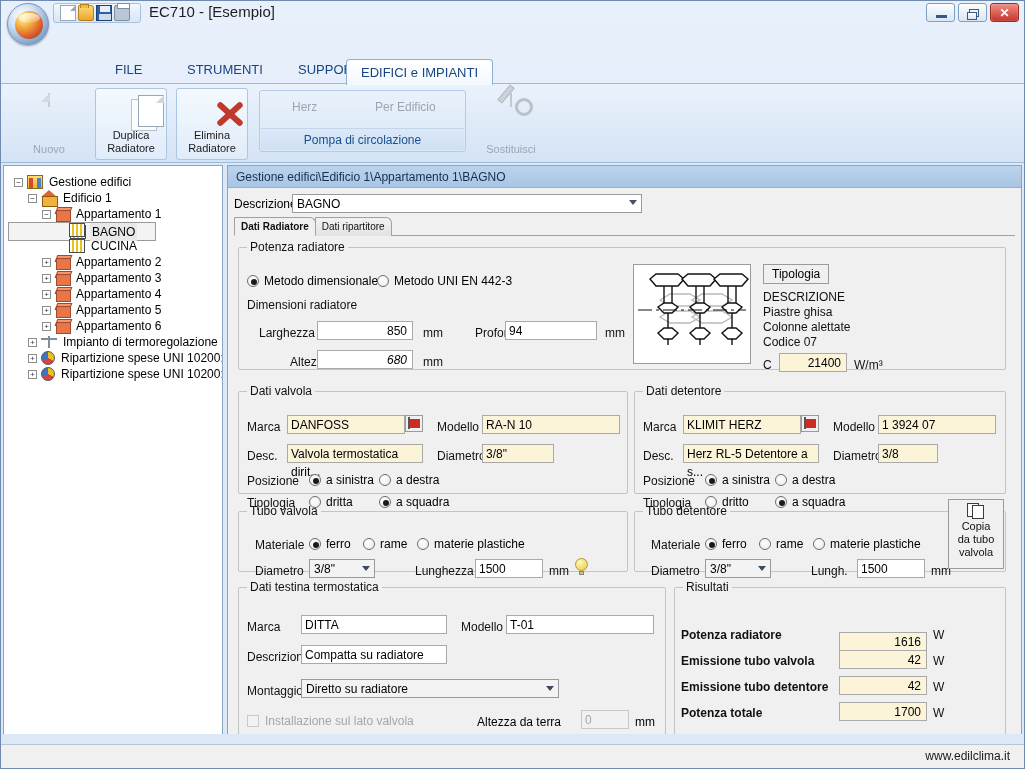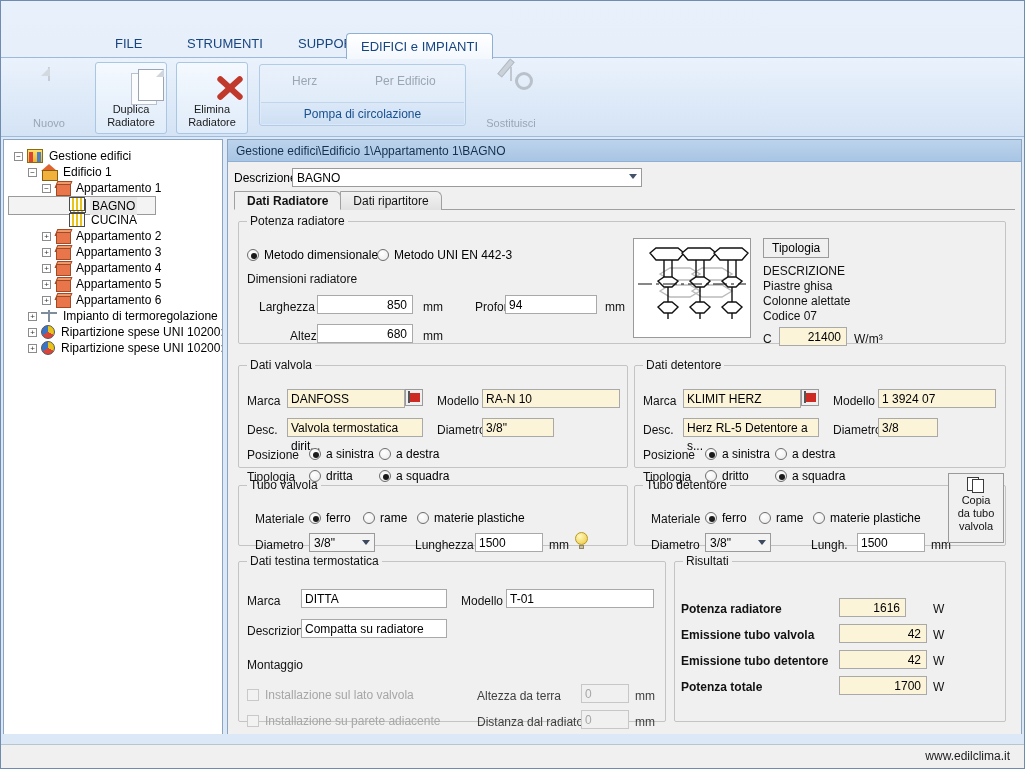--- a/index.html
+++ b/index.html
@@ -195,24 +195,24 @@
     position:relative; background:#fff; border:1px solid #9a9a9a;
     height:19px; line-height:18px; padding:0 20px 0 4px; font-size:12px; color:#000;
   }
   .combo .arr {
     position:absolute; right:4px; top:5px; width:0; height:0;
     border-left:4px solid transparent; border-right:4px solid transparent; border-top:5px solid #43536b;
   }
 
   .tabs { display:flex; margin:2px 0 0 6px; position:relative; z-index:3; }
   .tab {
-    height:19px; line-height:18px; padding:0 12px;
+    height:19px; line-height:18px; padding:0 6px;
     background:linear-gradient(#f2f2f2,#e2e2e2);
     border:1px solid #a0a0a0; border-bottom:none;
-    font-size:12px; color:#111; margin-right:-1px;
+    font-size:10px; color:#111; margin-right:-1px;
     border-radius:1px 6px 0 0;
   }
   .tab.active {
     background:#f0f0f0; font-weight:bold; border-bottom:1px solid #f0f0f0;
     position:relative; z-index:4;
   }
   .tabpanel {
     margin:0 6px 0 6px; border-top:1px solid #a0a0a0; padding:6px 4px 4px 4px;
     position:relative; top:-1px; height:530px;
   }
@@ -224,21 +224,21 @@
   legend { font-size:12px; color:#111; padding:0 3px; }
 
   .fld {
     background:#fcf4d8; border:1px solid #a9a9a9; height:19px; line-height:18px;
     font-size:12px; padding:0 3px; color:#000; position:absolute;
   }
   .fld.white { background:#fff; }
   .fld.ro { background:#f0f0f0; color:#a6a6a6; border-color:#c7c7c7; }
   .fld.num { text-align:right; padding-right:5px; }
   .lb { position:absolute; font-size:12px; color:#111; }
-  .lb.dim { color:#404040; }
+  .lb.dim { color:#000000; }
   .lb.bold { font-weight:bold; }
 
   .radio { position:absolute; display:flex; align-items:center; font-size:12px; }
   .rb {
     width:12px; height:12px; border-radius:50%; border:1px solid #6d6d6d;
     background:radial-gradient(circle at 40% 35%, #ffffff, #e9e9e9);
     margin-right:5px; position:relative; flex:none;
   }
   .rb.on:after {
     content:""; position:absolute; left:3px; top:3px; width:6px; height:6px;
@@ -294,20 +294,44 @@
   .statusbar .url {
     position:absolute; right:14px; top:4px; font-size:12px; color:#1a1a1a;
   }
   .botfill { position:absolute; left:0; right:0; bottom:24px; height:10px; background:#dce8f6; }
 </style>
 </head>
 <body>
 
 <div class="app">
 
+  <div class="titlebar">
+    <div class="orb">
+        <div class="orb-inner"></div>
+      </div>
+    <div class="qat">
+      <span class="qicon ic-new"></span>
+      <span class="qicon ic-open"></span>
+      <span class="qicon ic-save"></span>
+      <span class="qicon ic-print"></span>
+    </div>
+    <div class="win-title">EC710 - [Esempio]</div>
+    <div class="wbtns">
+      <div class="wbtn">
+          <span class="min-bar"></span>
+        </div>
+      <div class="wbtn">
+          <span class="max-b1"></span>
+          <span class="max-b2"></span>
+        </div>
+      <div class="wbtn close">
+          <span class="g">✕</span>
+        </div>
+    </div>
+  </div>
 
   <div class="menubar">
     <div class="mtab" style="left:40px;">FILE</div>
     <div class="mtab" style="left:112px;">STRUMENTI</div>
     <div class="mtab" style="left:223px;">SUPPORTO</div>
     <div class="mtab active" style="left:285px;">EDIFICI e IMPIANTI</div>
     <div class="helpq">?</div>
   </div>
 
   <div class="ribbon">
@@ -451,21 +475,21 @@
             <span>Metodo UNI EN 442-3</span>
           </div>
 
           <span class="lb" style="left:8px; top:44px;">Dimensioni radiatore</span>
 
           <span class="lb" style="left:20px; top:72px;">Larghezza</span>
           <span class="fld white num" style="left:78px; top:67px; width:96px;" style2="">850</span>
           <span class="lb" style="left:184px; top:72px;">mm</span>
 
           <span class="lb" style="left:20px; top:101px;margin-left:31px;">Altezza</span>
-          <span class="fld white num" style="left:78px; top:96px; width:96px;">680</span>
+          <span class="fld white num" style="left:78px; top:96px; width:96px;font-style:italic;">680</span>
           <span class="lb" style="left:184px; top:101px;">mm</span>
 
           <span class="lb" style="left:236px; top:72px;">Profondità</span>
           <span class="fld white" style="left:266px; top:67px; width:92px;">94</span>
           <span class="lb" style="left:366px; top:72px;">mm</span>
 
           <div class="radpic" style="left:394px; top:10px; width:118px; height:100px;">
             <svg width="116" height="98" viewBox="0 0 116 98">
               <g stroke="#111" fill="none" stroke-width="1.4">
                 <g stroke="#bbb">
@@ -641,20 +665,24 @@
           <legend>Dati testina termostatica</legend>
           <span class="lb" style="left:8px; top:26px;">Marca</span>
           <span class="fld white" style="left:62px; top:21px; width:146px;">DITTA</span>
           <span class="lb" style="left:222px; top:26px;">Modello</span>
           <span class="fld white" style="left:267px; top:21px; width:148px;">T-01</span>
 
           <span class="lb" style="left:8px; top:56px;">Descrizione</span>
           <span class="fld white" style="left:62px; top:51px; width:146px;">Compatta su radiatore</span>
 
           <span class="lb" style="left:8px; top:90px;">Montaggio</span>
+          <div class="sel" style="left:62px; top:85px; width:258px; background:#f3f3f3;">
+            <span>Diretto su radiatore</span>
+            <span class="arr"></span>
+          </div>
 
           <div class="chk" style="left:8px; top:120px;">
             <span class="cb"></span>
             <span>Installazione sul lato valvola</span>
           </div>
           <div class="chk" style="left:8px; top:146px;">
             <span class="cb"></span>
             <span>Installazione su parete adiacente</span>
           </div>
 
@@ -665,21 +693,21 @@
           <span class="lb dim" style="left:238px; top:147px;">Distanza dal radiatore</span>
           <span class="fld ro" style="left:342px; top:142px; width:48px;">0</span>
           <span class="lb dim" style="left:396px; top:147px;">mm</span>
         </fieldset>
 
         <fieldset style="left:440px; top:344px; width:332px; height:168px;">
           <legend>Risultati</legend>
           <div id="results">
               <div style="position: absolute; left: 6px; top: 30px; width: 316px; height: 22px;">
                 <span class="lb bold" style="left: 0px; top: 4px;">Potenza radiatore</span>
-                <span class="fld num" style="left: 158px; top: 0px; width: 67px;">1616</span>
+                <span class="fld num" style="left: 158px; top: 8px; width: 88px;">1616</span>
                 <span class="lb" style="left: 252px; top: 4px;">W</span>
               </div>
               <div style="position: absolute; left: 6px; top: 56px; width: 316px; height: 22px;">
                 <span class="lb bold" style="left: 0px; top: 4px;">Emissione tubo valvola</span>
                 <span class="fld num" style="left: 158px; top: 0px; width: 88px;">42</span>
                 <span class="lb" style="left: 252px; top: 4px;">W</span>
               </div>
               <div style="position: absolute; left: 6px; top: 82px; width: 316px; height: 22px;">
                 <span class="lb bold" style="left: 0px; top: 4px;">Emissione tubo detentore</span>
                 <span class="fld num" style="left: 158px; top: 0px; width: 88px;">42</span>

